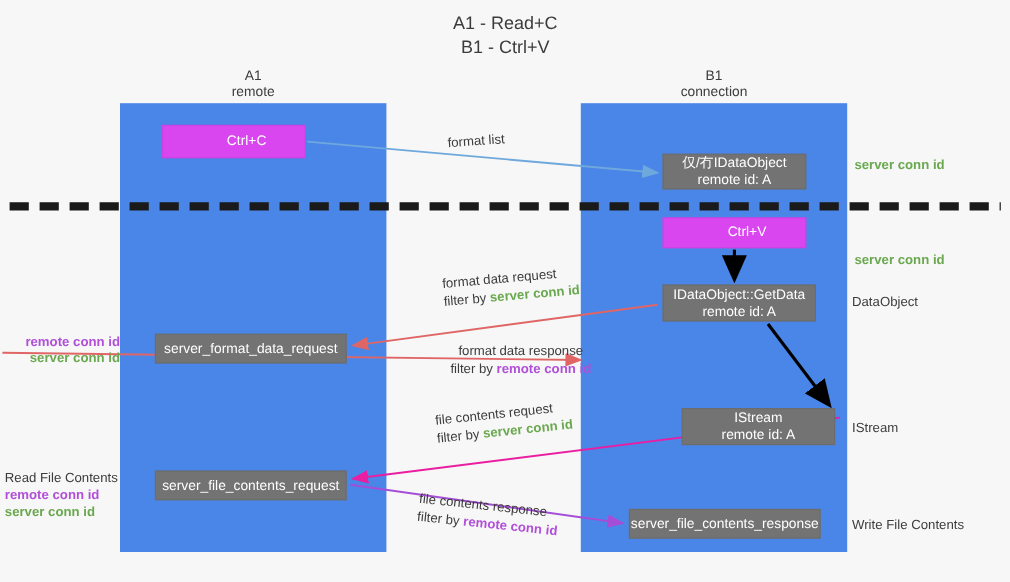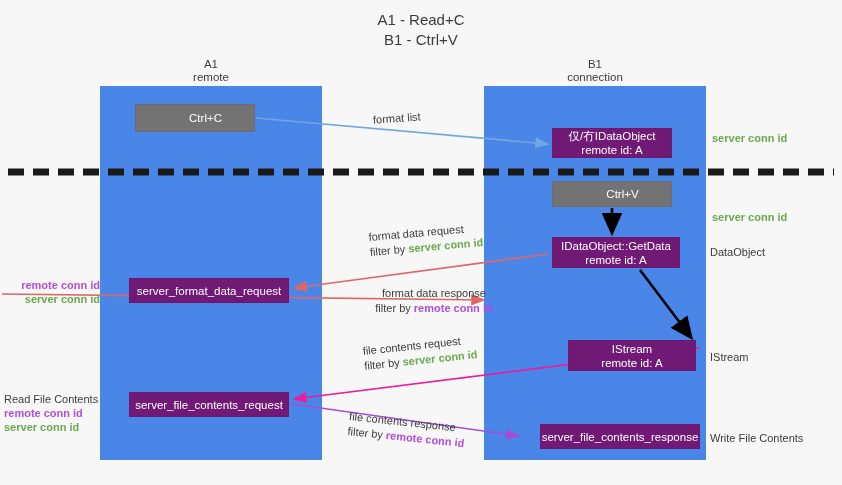--- a/index.html
+++ b/index.html
@@ -56,34 +56,34 @@
     color: #ffffff;
     font-size: 11.5px;
     line-height: 14px;
     text-align: center;
     display: flex;
     flex-direction: column;
     align-items: center;
     justify-content: center;
     border: 1px solid rgba(0,0,0,0.06);
   }
-  .box.green { background: #737373; padding-left: 21px; }
-  .box.orange { background: #701a75; }
+  .box.green { background: #d946ef; padding-left: 21px; }
+  .box.orange { background: #737373; }
   .box .l2 { display: block; }
 
   
   #box-ctrlc   { left: 135px; top: 104px; width: 120px; height: 28px; }
   #box-idata   { left: 552px; top: 128px; width: 120px; height: 30px; }
   #box-ctrlv   { left: 552px; top: 181px; width: 120px; height: 26px; }
   #box-getdata { left: 552px; top: 237px; width: 128px; height: 31px; }
   #box-sfdreq  { left: 129px; top: 278px; width: 160px; height: 25px; }
   #box-sfdres  { left: 489px; top: 288px; width: 156px; height: 25px; }
   #box-istream { left: 568px; top: 340px; width: 128px; height: 31px; }
   #box-sfcreq  { left: 129px; top: 392px; width: 160px; height: 25px; }
-  #box-sfcres  { left: 524px; top: 424px; width: 160px; height: 25px; margin-left: 16px; }
+  #box-sfcres  { left: 524px; top: 424px; width: 160px; height: 25px; }
 
   
   .side-lab {
     font-size: 11px;
     line-height: 14px;
   }
   .green-t  { color: #6aa84f; font-weight: bold; }
   .purple-t { color: #b14fd8; font-weight: bold; }
   .dark-t   { color: #3c3c3c; }
 

